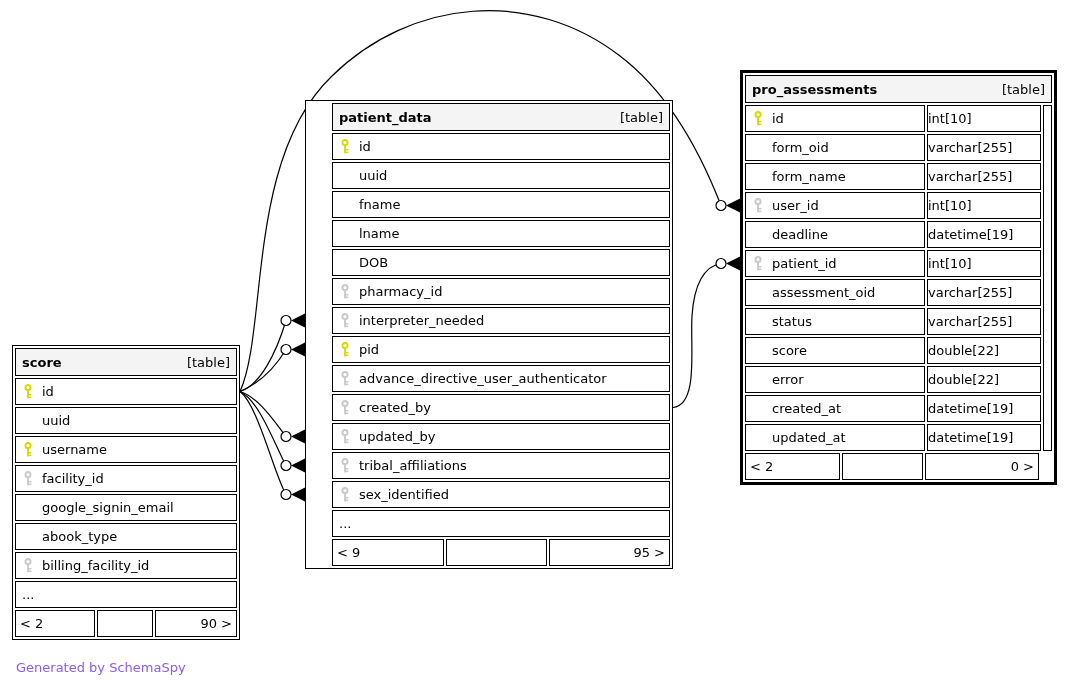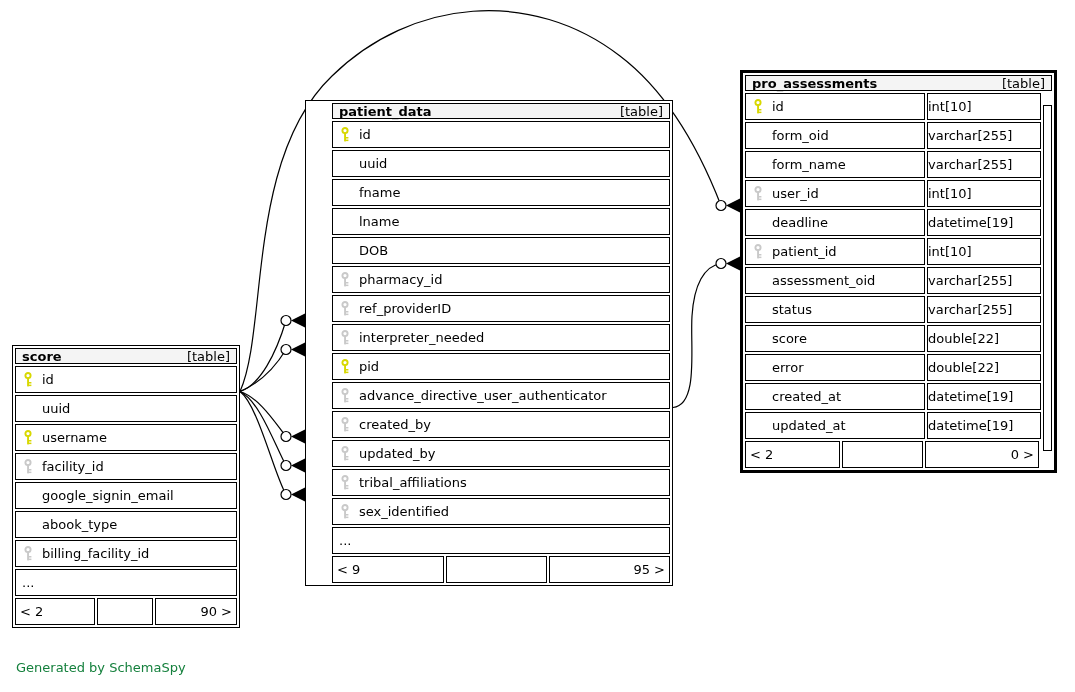--- a/index.html
+++ b/index.html
@@ -7,21 +7,21 @@
     position:relative;width:1075px;height:692px;overflow:hidden;
     font-family:"DejaVu Sans","Liberation Sans",sans-serif;
     font-size:13px;color:#000;background:#fff;
   }
   #rel-svg{position:absolute;left:0;top:0;z-index:1;}
   .db-table{position:absolute;z-index:2;background:#fff;border:1px solid #000;padding:2px;box-sizing:border-box;}
   #t-users{left:12px;top:345px;width:228px;}
   #t-patient_data{left:305px;top:100px;width:368px;padding-left:26px;}
   #t-pro_assessments{left:740px;top:70px;width:317px;border-width:3px;}
   .tbl-header{
-    height:16px;box-sizing:border-box;border:1px solid #000;background:#f4f4f4;
+    height:28px;box-sizing:border-box;border:1px solid #000;background:#f4f4f4;
     display:flex;align-items:center;justify-content:space-between;
     padding:0 6px;margin-bottom:2px;
   }
   .tbl-title{font-weight:bold;font-size:13px;}
   .tbl-badge{font-size:13px;}
   .row{display:flex;gap:2px;margin-bottom:2px;align-items:flex-end;}
   .cell{
     height:27px;box-sizing:border-box;border:1px solid #000;background:#fff;
     line-height:25px;white-space:nowrap;overflow:hidden;
   }
@@ -36,21 +36,21 @@
   }
   .tbl-footer{display:flex;gap:2px;}
   .fcell{
     height:27px;box-sizing:border-box;border:1px solid #000;background:#fff;
     line-height:25px;padding:0 4px;white-space:nowrap;
   }
   #t-users .f-l{width:81px;} #t-users .f-m{width:57px;} #t-users .f-r{width:84px;}
   #t-patient_data .f-l{width:121px;} #t-patient_data .f-m{width:108px;} #t-patient_data .f-r{width:131px;}
   #t-pro_assessments .f-l{width:95px;} #t-pro_assessments .f-m{width:81px;} #t-pro_assessments .f-r{width:114px;}
   .f-r{text-align:right;}
-  #footer-note{position:absolute;left:16px;top:660px;font-size:13px;color:#15803d;z-index:2;}
+  #footer-note{position:absolute;left:16px;top:660px;font-size:13px;color:#8b5cf6;z-index:2;}
 </style>
 </head>
 <body>
 
 <div id="canvas">
 
   <svg id="rel-svg" width="1075" height="692" viewBox="0 0 1075 692">
     <g fill="none" stroke="#000" stroke-width="1.2">
       <path d="M240,391.5 C260,385 276,354 286,320.5"></path>
       <path d="M240,391.5 C260,383 276,366 286,349.5"></path>
@@ -171,28 +171,20 @@
               <rect x="6" y="10" width="2.4" height="1.5" fill="#c9c9c9"></rect>
               <rect x="6" y="12.6" width="2.4" height="1.5" fill="#c9c9c9"></rect>
             </svg><span>pharmacy_id</span></div>
         </div>
         <div class="row">
           <div class="cell name"><svg viewBox="0 0 10 15" class="key">
               <circle cx="5" cy="3.6" r="2.6" fill="#fff" stroke="#c9c9c9" stroke-width="1.9"></circle>
               <rect x="4.1" y="5.8" width="1.9" height="8.6" fill="#c9c9c9"></rect>
               <rect x="6" y="10" width="2.4" height="1.5" fill="#c9c9c9"></rect>
               <rect x="6" y="12.6" width="2.4" height="1.5" fill="#c9c9c9"></rect>
-            </svg><span>ref_providerID</span></div>
-        </div>
-        <div class="row">
-          <div class="cell name"><svg viewBox="0 0 10 15" class="key">
-              <circle cx="5" cy="3.6" r="2.6" fill="#fff" stroke="#c9c9c9" stroke-width="1.9"></circle>
-              <rect x="4.1" y="5.8" width="1.9" height="8.6" fill="#c9c9c9"></rect>
-              <rect x="6" y="10" width="2.4" height="1.5" fill="#c9c9c9"></rect>
-              <rect x="6" y="12.6" width="2.4" height="1.5" fill="#c9c9c9"></rect>
             </svg><span>interpreter_needed</span></div>
         </div>
         <div class="row">
           <div class="cell name"><svg viewBox="0 0 10 15" class="key">
               <circle cx="5" cy="3.6" r="2.6" fill="#fff" stroke="#d8d800" stroke-width="1.9"></circle>
               <rect x="4.1" y="5.8" width="1.9" height="8.6" fill="#d8d800"></rect>
               <rect x="6" y="10" width="2.4" height="1.5" fill="#d8d800"></rect>
               <rect x="6" y="12.6" width="2.4" height="1.5" fill="#d8d800"></rect>
             </svg><span>pid</span></div>
         </div>

